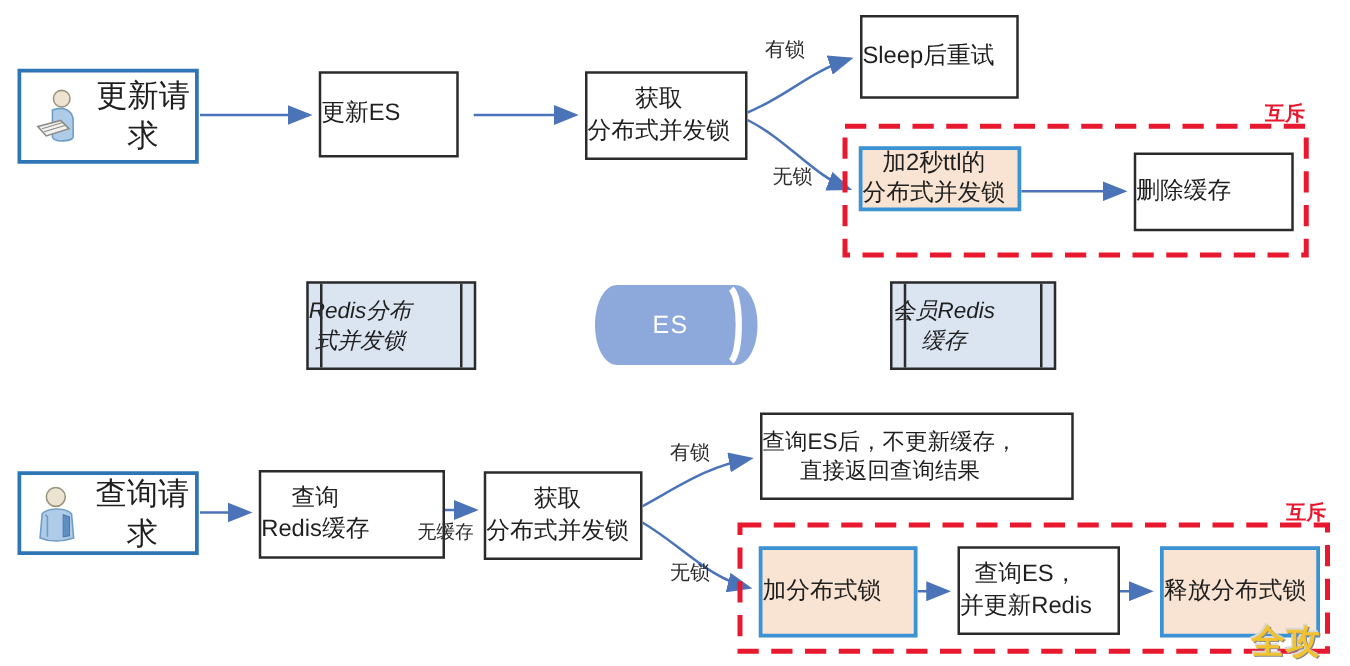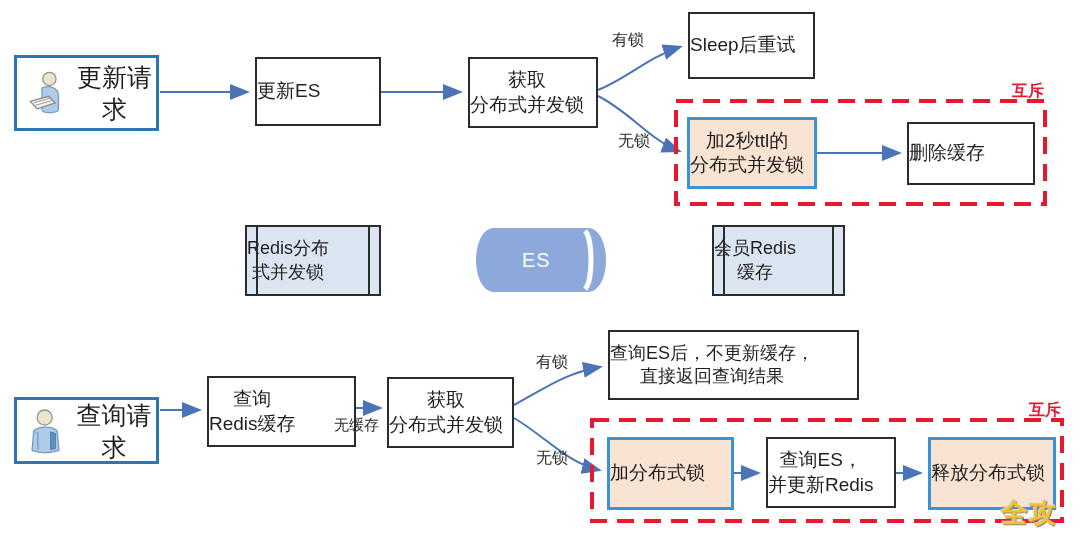--- a/index.html
+++ b/index.html
@@ -9,21 +9,21 @@
   }
   .layer{position:absolute;left:0;top:0;width:1080px;height:533px;}
   .node{
     position:absolute;display:flex;align-items:center;justify-content:flex-start;
     text-align:center;white-space:pre-line;font-size:19px;line-height:1.28;
     box-sizing:border-box;background:#fff;z-index:2;
   }
   .black-box{border:2px solid #2b2b2b;}
   .actor-box{border:3px solid #2e75b6;justify-content:flex-start;padding-left:10px;gap:8px;}
   .lock-box{border:3px solid #3a93d5;background:#f9e4d3;}
-  .store-box{border:2px solid #2b2b2b;background:#dbe5f2;font-size:18px;}
+  .store-box{border:2px solid #2b2b2b;background:#dbe5f2;font-size:18px;font-style:italic;}
   .store-box::before,.store-box::after{
     content:"";position:absolute;top:0;bottom:0;width:0;border-left:2px solid #2b2b2b;
   }
   .store-box::before{left:9px;}
   .store-box::after{right:9px;}
   .edge-label{
     position:absolute;font-size:16px;color:#2b2b2b;z-index:3;background:transparent;
     white-space:nowrap;
   }
   .mutex-label{
@@ -76,55 +76,55 @@
   <div class="node actor-box" style="left:14px;top:55px;width:145px;height:76px;">
     <svg width="46" height="56" viewBox="0 0 46 56">
       <circle cx="27" cy="11" r="8" fill="#ece4d0" stroke="#9a937e" stroke-width="1.5"></circle>
       <path d="M18 22 C28 18 38 22 38 32 L38 48 C38 52 20 54 18 48 Z" fill="#aecbe8" stroke="#6f9cc4" stroke-width="1.5"></path>
       <path d="M4 38 L26 32 L34 40 L12 47 Z" fill="#f4f2ec" stroke="#8a8a8a" stroke-width="1.5"></path>
       <path d="M8 40 L28 34 M10 43 L30 37" stroke="#8a8a8a" stroke-width="1"></path>
     </svg>
     <span class="actor-label">更新请求</span>
   </div>
 
-  <div class="node black-box" style="left:255px;top:57px;width:126px;height:69px;">
+  <div class="node black-box" style="left:255px;top:57px;width:112px;height:69px;">
     <span>更新ES</span>
   </div>
 
   <div class="node black-box" style="left:468px;top:57px;width:130px;height:71px;">
     <span>获取
 分布式并发锁</span>
   </div>
 
   <div class="node black-box" style="left:688px;top:12px;width:127px;height:67px;">
     <span>Sleep后重试</span>
   </div>
 
-  <div class="node lock-box" style="left:687px;top:117px;width:130px;height:72px;">
+  <div class="node lock-box" style="left:687px;top:117px;width:130px;height:52px;">
     <span>加2秒ttl的
 分布式并发锁</span>
   </div>
 
   <div class="node black-box" style="left:907px;top:122px;width:128px;height:63px;">
     <span>删除缓存</span>
   </div>
 
   <div class="node store-box" style="left:245px;top:225px;width:136px;height:71px;">
     <span>Redis分布
 式并发锁</span>
   </div>
 
   <div class="cyl-text" style="left:522px;top:249px;">ES</div>
 
   <div class="node store-box" style="left:712px;top:225px;width:133px;height:71px;">
     <span>会员Redis
 缓存</span>
   </div>
 
-  <div class="node actor-box" style="left:14px;top:377px;width:145px;height:67px;margin-top:20px;">
+  <div class="node actor-box" style="left:14px;top:377px;width:145px;height:67px;">
     <svg width="44" height="54" viewBox="0 0 44 54">
       <circle cx="21" cy="11" r="9" fill="#ece4d0" stroke="#9a937e" stroke-width="1.5"></circle>
       <path d="M8 27 C14 21 30 21 36 27 L38 50 C26 54 16 54 6 50 Z" fill="#aecbe8" stroke="#6f9cc4" stroke-width="1.5"></path>
       <path d="M28 28 L34 30 L34 48 L28 49 Z" fill="#5e8fc0" stroke="#4a7bab" stroke-width="1"></path>
       <path d="M11 28 L13 30 L13 49" stroke="#6f9cc4" stroke-width="1.5" fill="none"></path>
     </svg>
     <span class="actor-label">查询请求</span>
   </div>
 
   <div class="node black-box" style="left:207px;top:376px;width:149px;height:71px;">

